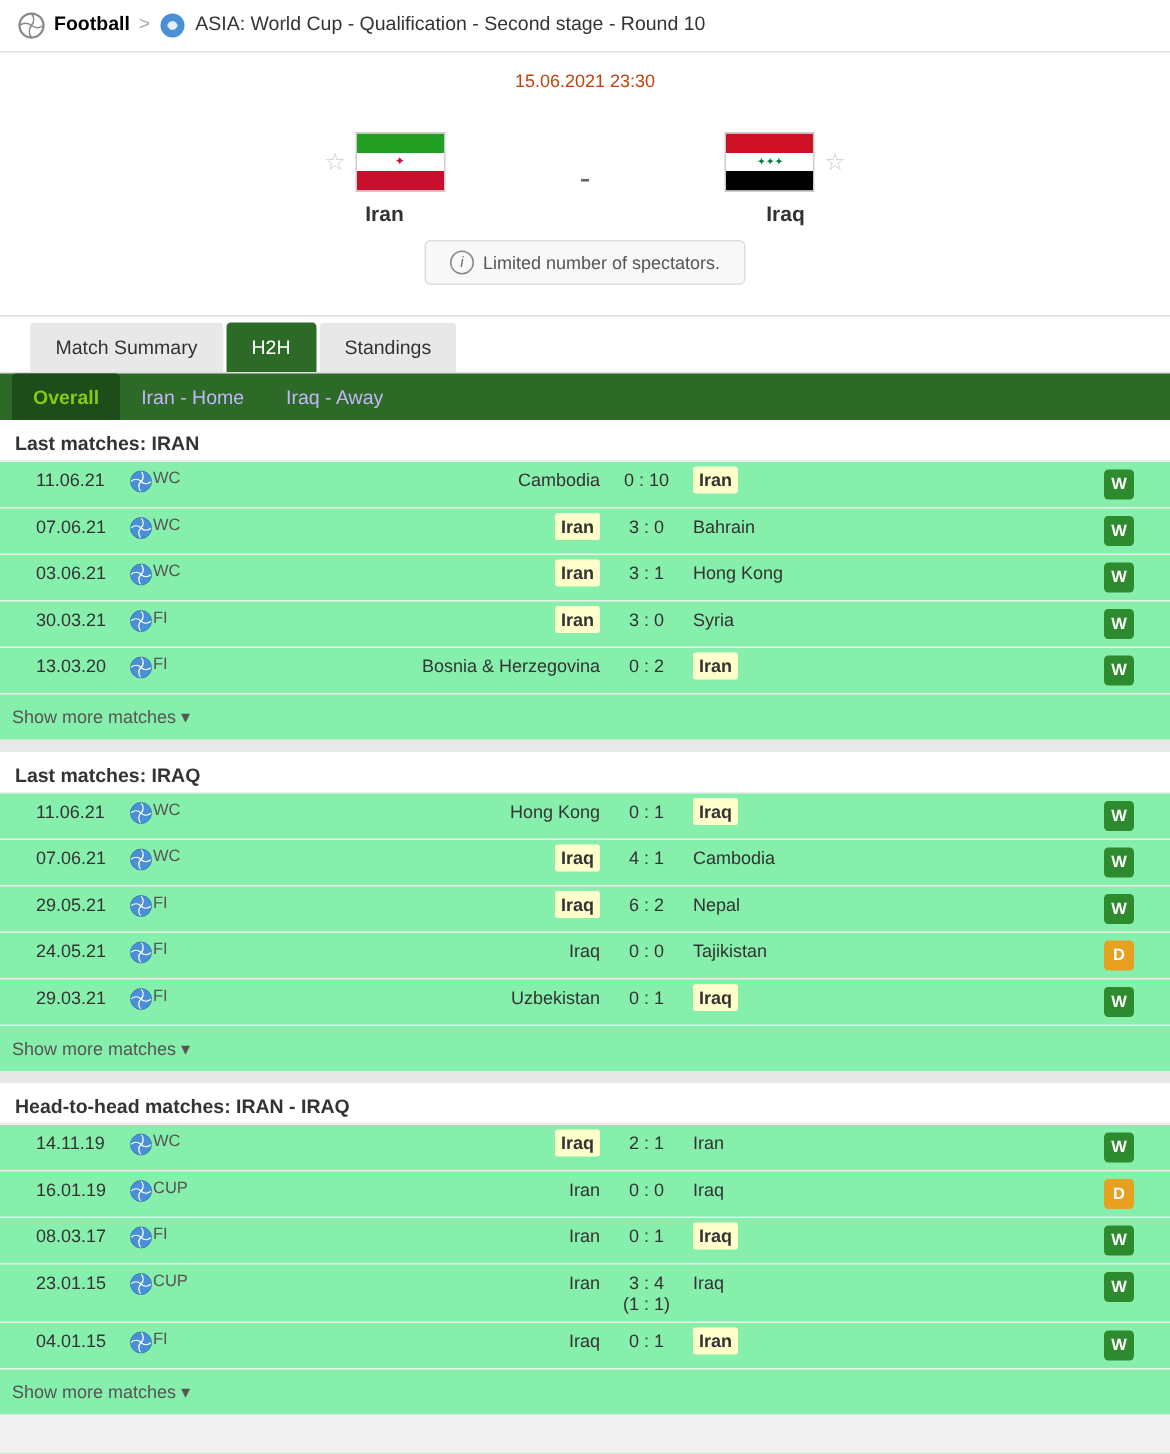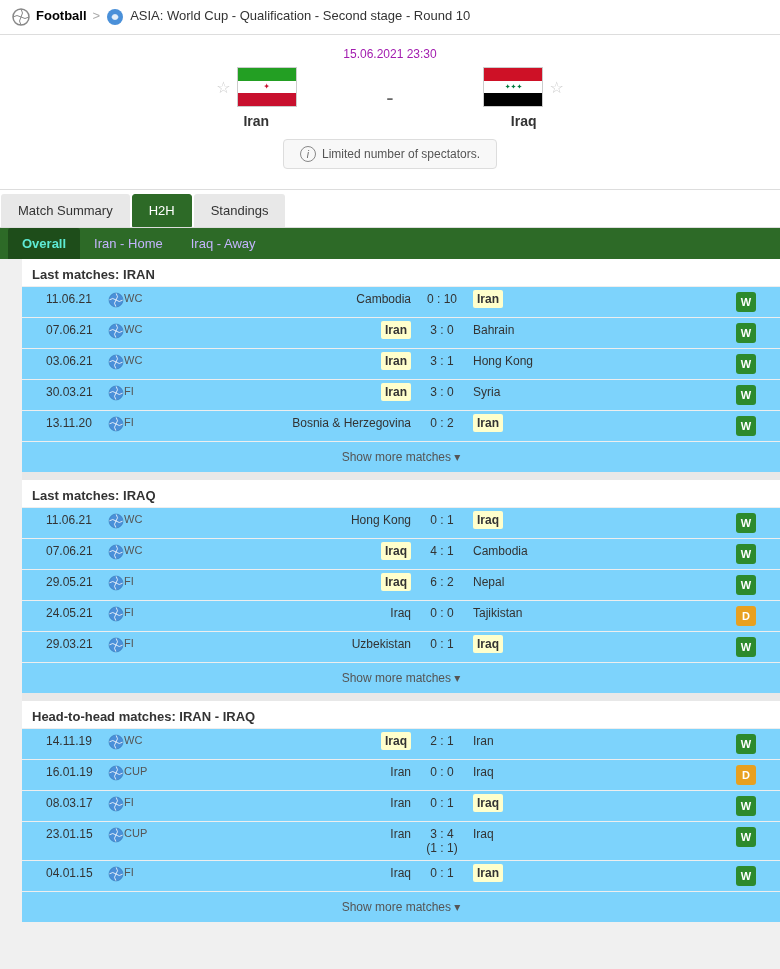--- a/index.html
+++ b/index.html
@@ -15,21 +15,21 @@
       border-bottom: 1px solid #ddd;
       font-size: 13px;
     }
 
     
     .match-header {
       background: #fff;
       padding: 12px 0 10px;
       text-align: center;
     }
-    .match-date { color: #a21caf; font-size: 12px; margin-bottom: 6px; }
+    .match-date { color: #c2410c; font-size: 12px; margin-bottom: 27px; }
     .teams-row {
       display: flex;
       align-items: center;
       justify-content: center;
       gap: 0;
     }
     .team-block {
       display: flex;
       flex-direction: column;
       align-items: center;
@@ -73,21 +73,21 @@
       font-size: 12px;
       color: #555;
     }
 
     
     .tabs-row {
       display: flex;
       background: #fff;
       border-top: 1px solid #ddd;
       border-bottom: 1px solid #ddd;
-      padding: 0 1px;
+      padding: 0 20px;
       gap: 2px;
       text-align: right;
     }
     .tab {
       padding: 8px 16px;
       cursor: pointer;
       font-size: 13px;
       color: #333;
       border: 1px solid transparent;
       background: #e8e8e8;
@@ -107,28 +107,28 @@
       padding: 0 8px;
       gap: 0;
     }
     .sub-tab {
       padding: 8px 14px;
       color: #c4b5fd;
       cursor: pointer;
       font-size: 13px;
     }
     .sub-tab.active {
-      color: #5eead4;
+      color: #84cc16;
       font-weight: bold;
       background: #1e4d1a;
       border-radius: 3px 3px 0 0;
     }
 
     
-    .content { background: #7dd3fc; margin-left: 22px; }
+    .content { background: #86efac; }
 
     
     .section-title {
       font-weight: bold;
       font-size: 13px;
       color: #333;
       padding: 8px 10px 4px;
       background: #fff;
     }
 
@@ -169,21 +169,21 @@
 
     
     .team-highlight {
       background: #ffffcc;
       padding: 2px 4px;
       border-radius: 2px;
     }
 
     
     .show-more-row {
-      text-align: center;
+      text-align: left;
       padding: 8px;
       font-size: 12px;
       color: #555;
       cursor: pointer;
       border-top: 1px solid #eee;
     }
 
     
     .section-divider {
       height: 8px;
@@ -352,21 +352,21 @@
     <path d="M1 8 Q5 5 8 8 Q11 11 15 8" fill="none" stroke="#fff" stroke-width="0.8"></path>
     <circle cx="8" cy="8" r="7" fill="none" stroke="#2a6aaa" stroke-width="0.5"></circle>
   </svg></span>
       <span class="match-comp-code">FI</span>
       <span class="match-home bold"><span class="team-highlight"><strong>Iran</strong></span></span>
       <span class="match-score-cell">3 : 0</span>
       <span class="match-away">Syria</span>
       <span class="result-badge result-w">W</span>
     </div>
       <div class="match-row">
-      <span class="match-date-cell">13.11.20</span>
+      <span class="match-date-cell">13.03.20</span>
       <span><svg class="globe-icon" viewBox="0 0 16 16" width="16" height="16">
     <circle cx="8" cy="8" r="7" fill="#4a90d9"></circle>
     <path d="M8 1 Q11 5 8 8 Q5 11 8 15" fill="none" stroke="#fff" stroke-width="0.8"></path>
     <path d="M1 8 Q5 5 8 8 Q11 11 15 8" fill="none" stroke="#fff" stroke-width="0.8"></path>
     <circle cx="8" cy="8" r="7" fill="none" stroke="#2a6aaa" stroke-width="0.5"></circle>
   </svg></span>
       <span class="match-comp-code">FI</span>
       <span class="match-home">Bosnia &amp; Herzegovina</span>
       <span class="match-score-cell">0 : 2</span>
       <span class="match-away bold"><span class="team-highlight"><strong>Iran</strong></span></span>

